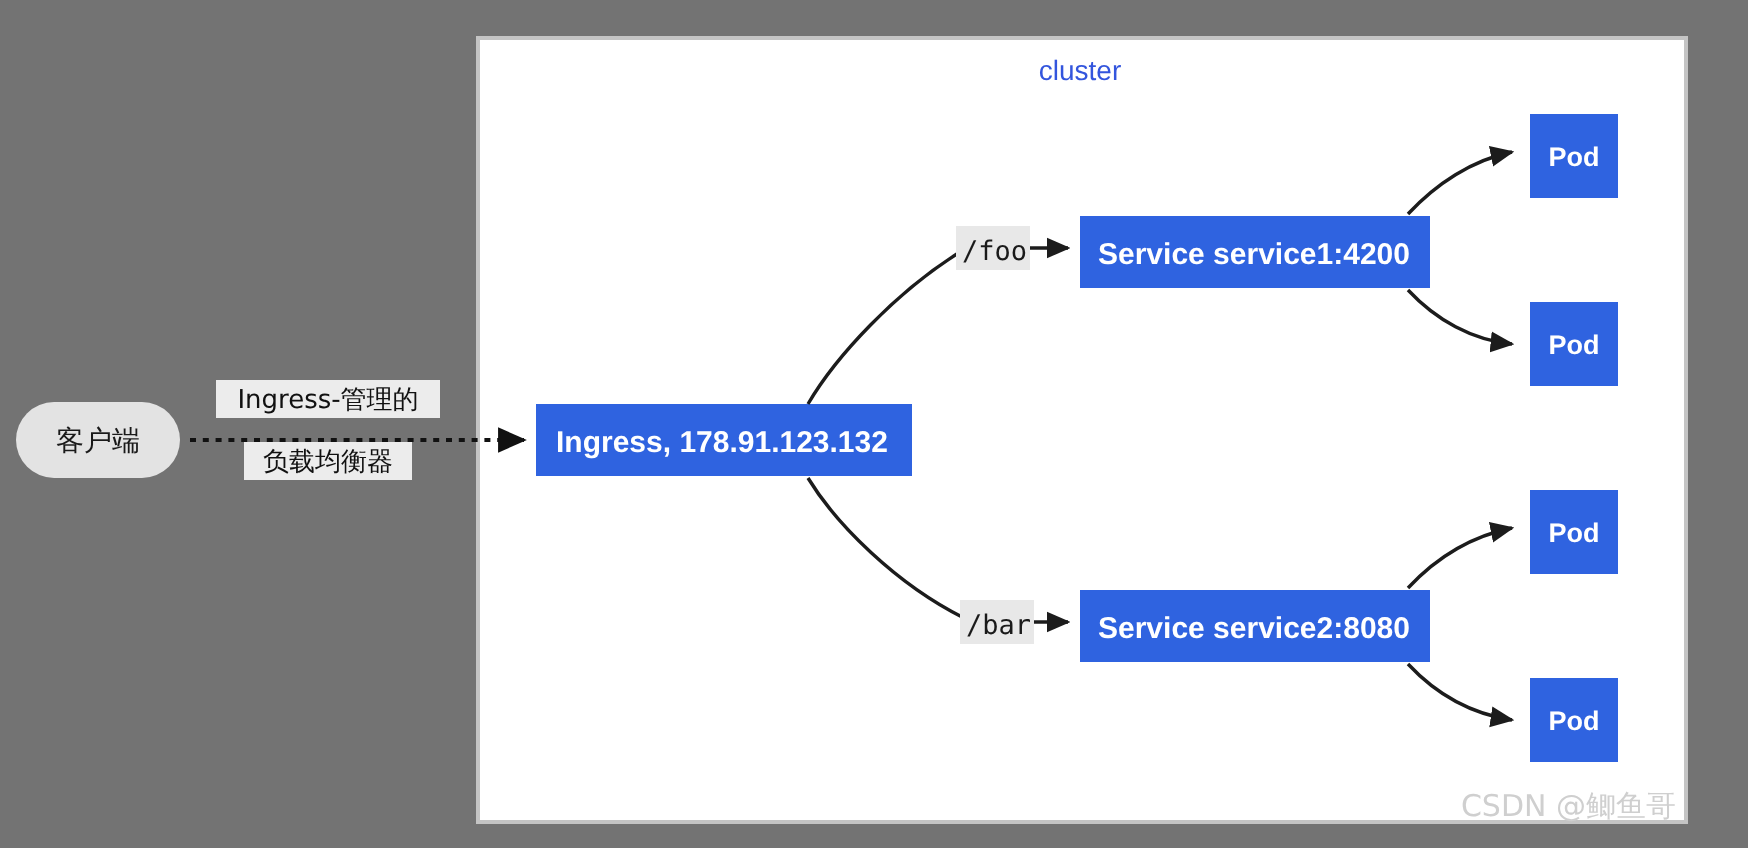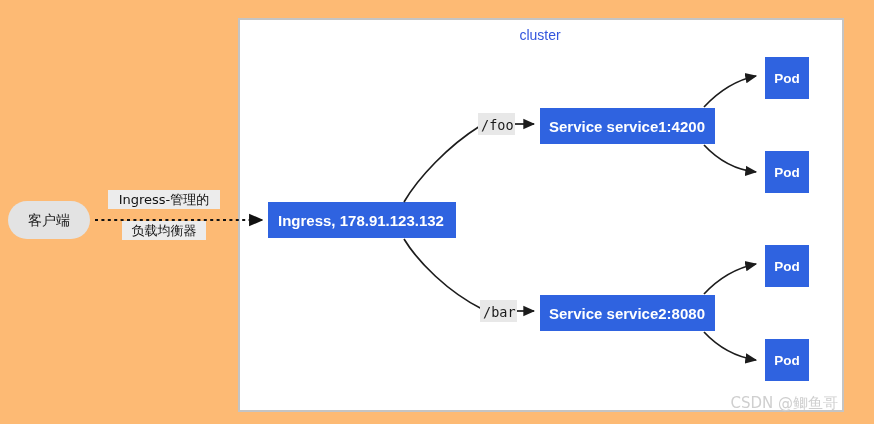--- a/index.html
+++ b/index.html
@@ -4,21 +4,21 @@
 <style>
   html, body {
     margin: 0;
     padding: 0;
     background: #ffffff;
   }
   #stage {
     position: relative;
     width: 874px;
     height: 424px;
-    background: #fdba74;
+    background: #737373;
     font-family: "Liberation Sans", "DejaVu Sans", sans-serif;
     overflow: hidden;
   }
   #diagram {
     position: absolute;
     left: 0;
     top: 0;
     width: 874px;
     height: 424px;
   }

